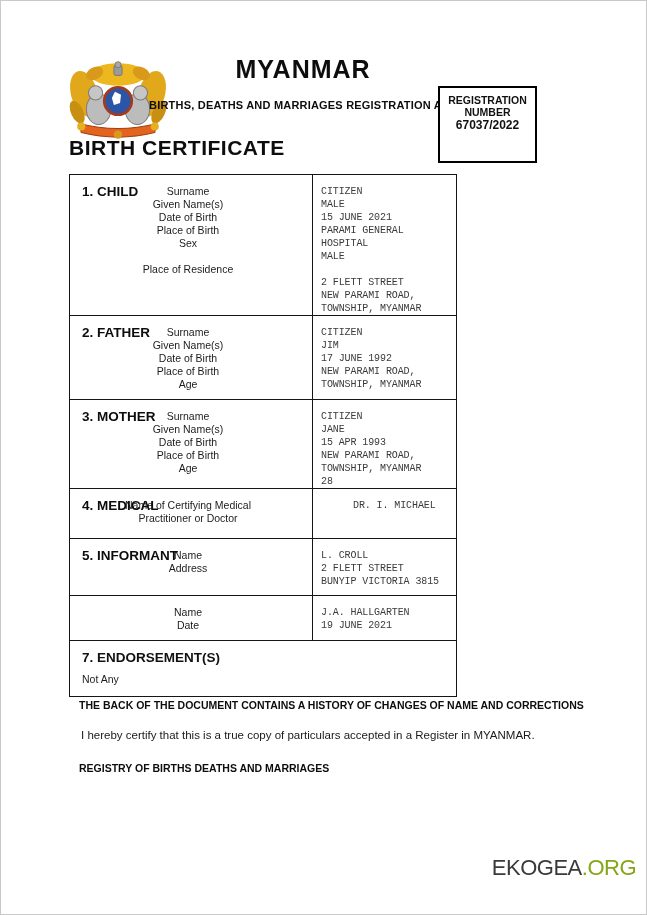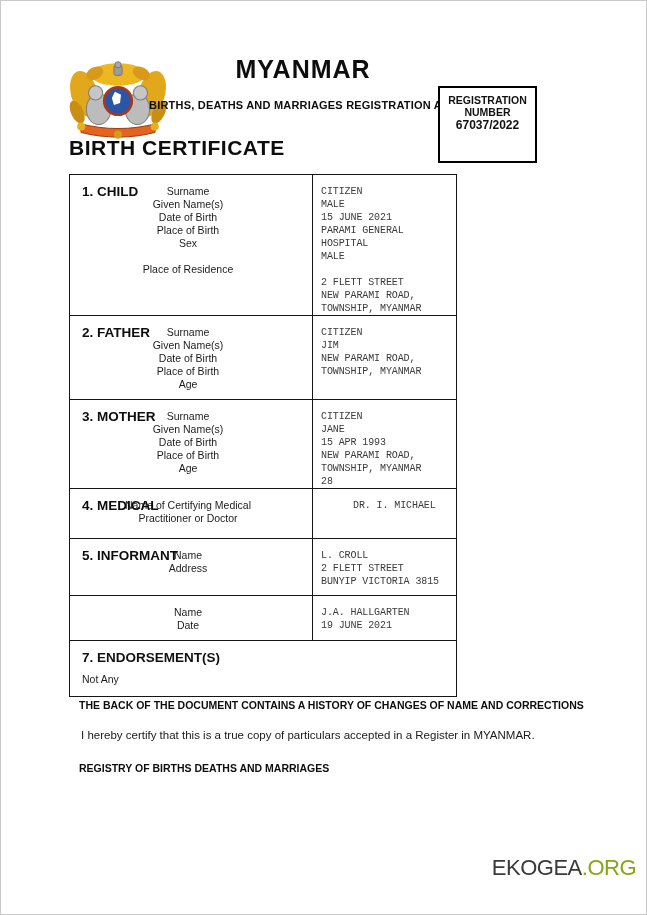--- a/index.html
+++ b/index.html
@@ -144,20 +144,21 @@
           <div class="lbl">Surname</div>
           <div class="lbl">Given Name(s)</div>
           <div class="lbl">Date of Birth</div>
           <div class="lbl">Place of Birth</div>
           <div class="lbl">Age</div>
         </div>
       </div>
       <div class="values">
         <div class="val">CITIZEN</div>
         <div class="val">JIM</div>
+        <div class="val">17 JUNE 1992</div>
         <div class="val">NEW PARAMI ROAD, TOWNSHIP, MYANMAR</div>
       </div>
     </div>
 
     <div class="section sec-mother">
       <div class="cell-left">
         <div class="sec-heading">3. MOTHER</div>
         <div class="labels">
           <div class="lbl">Surname</div>
           <div class="lbl">Given Name(s)</div>

